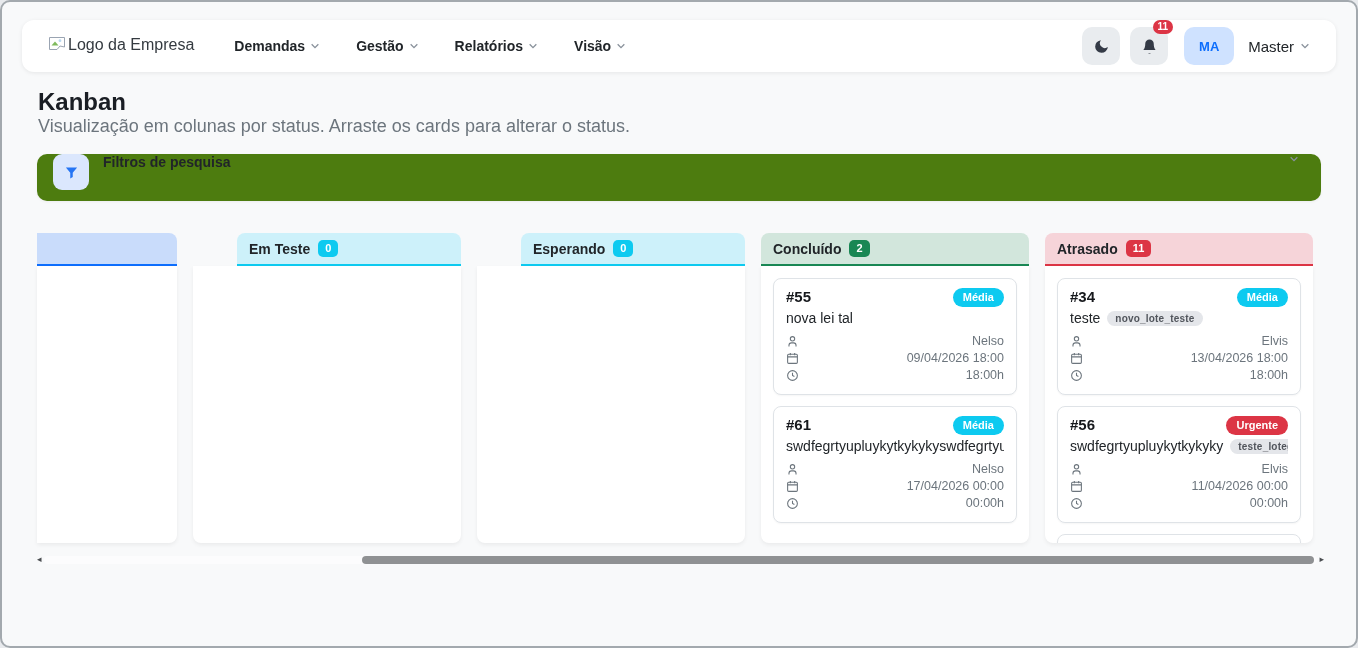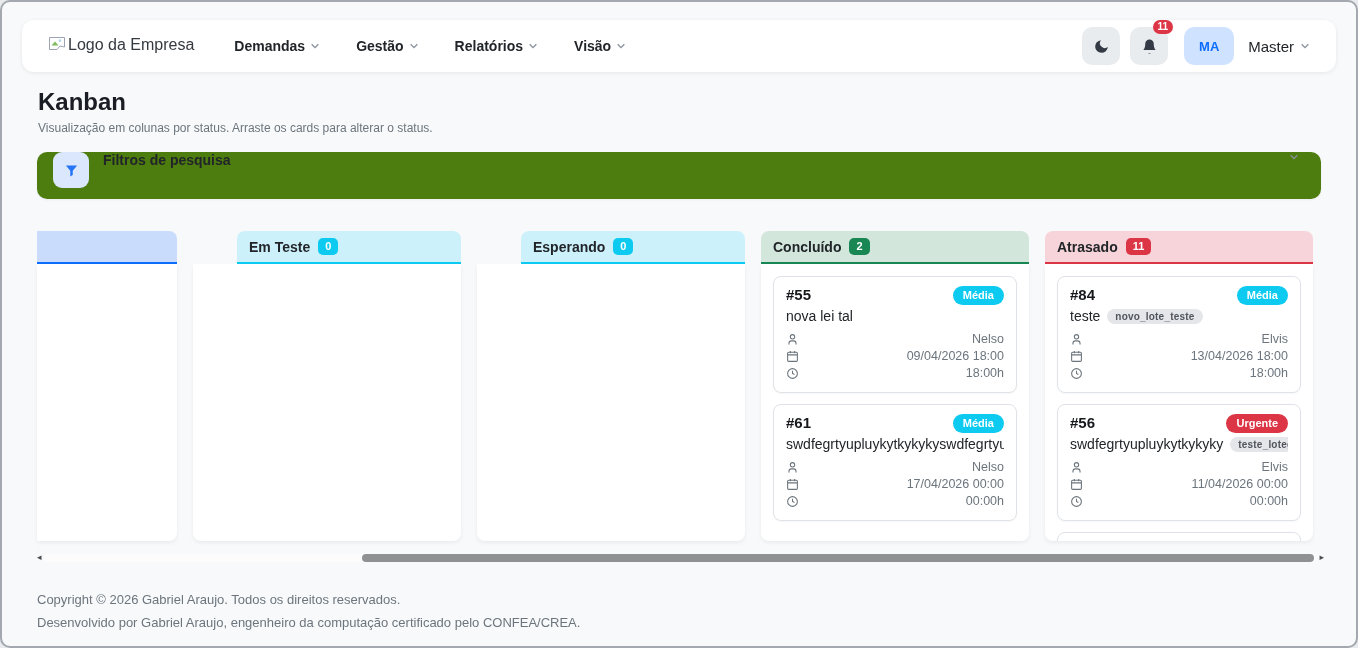--- a/index.html
+++ b/index.html
@@ -24,21 +24,21 @@
   .icon-btn{width:38px;height:38px;border-radius:10px;background:#e9ecef;border:none;
     display:flex;align-items:center;justify-content:center;position:relative;cursor:pointer;}
   .bell-badge{position:absolute;top:-7px;right:-5px;background:#dc3545;color:#fff;
     font-size:10px;font-weight:700;border-radius:9px;padding:1px 5px;line-height:12px;}
   .avatar{width:50px;height:38px;border-radius:10px;background:#cfe2ff;color:#0d6efd;
     font-weight:700;font-size:13px;display:flex;align-items:center;justify-content:center;margin-left:6px;}
   .user{display:flex;align-items:center;gap:6px;font-size:15px;color:#212529;margin-left:4px;cursor:pointer;}
   
   .page-head{margin:16px 36px 0;}
   .page-title{font-size:24px;font-weight:700;color:#1a1e24;}
-  .page-subtitle{font-size:12px;color:#6c757d;margin-top:5px;}
+  .page-subtitle{font-size:18px;color:#6c757d;}
   
   .filter-bar{margin:17px 35px 0;height:47px;background:#4d7c0f;border-radius:10px;
     box-shadow:0 1px 3px rgba(0,0,0,.05);display:flex;align-items:flex-start;padding:0 16px;gap:14px;cursor:pointer;}
   .filter-icon{width:36px;height:36px;border-radius:9px;background:#dbe7fd;
     display:flex;align-items:center;justify-content:center;}
   .filter-label{font-size:14px;font-weight:600;color:#212529;}
   .filter-chevron{margin-left:auto;margin-right:6px;}
   
   .kanban{margin:32px 0 0 35px;display:flex;gap:16px;height:310px;}
   .col{width:268px;flex:none;display:flex;flex-direction:column;}
@@ -263,21 +263,21 @@
 
     <div class="col">
       <div class="col-header hdr-red">
         <span>Atrasado</span>
         <span class="count-badge cb-red">11</span>
       </div>
       <div class="col-body">
 
         <div class="card">
           <div class="card-head">
-            <span class="card-id">#84</span>
+            <span class="card-id">#34</span>
             <span class="pill pill-info">Média</span>
           </div>
           <div class="desc-row">
             <span>teste</span>
             <span class="tag">novo_lote_teste</span>
           </div>
           <div class="meta">
             <svg width="13" height="13" viewBox="0 0 24 24" fill="none" stroke="#6c757d" stroke-width="2">
                 <circle cx="12" cy="7" r="4"></circle>
                 <path d="M5.5 21v-2a4.5 4.5 0 0 1 4.5-4.5h4a4.5 4.5 0 0 1 4.5 4.5v2"></path>
@@ -347,18 +347,14 @@
   </section>
 
   <div class="hscroll">
     <span class="scroll-arrow">◂</span>
     <div class="track">
       <div class="thumb"></div>
     </div>
     <span class="scroll-arrow">▸</span>
   </div>
 
-  <footer class="footer">
-    <div>Copyright © 2026 Gabriel Araujo. Todos os direitos reservados.</div>
-    <div>Desenvolvido por Gabriel Araujo, engenheiro da computação certificado pelo CONFEA/CREA.</div>
-  </footer>
 
 </div>
 
 </body></html>

